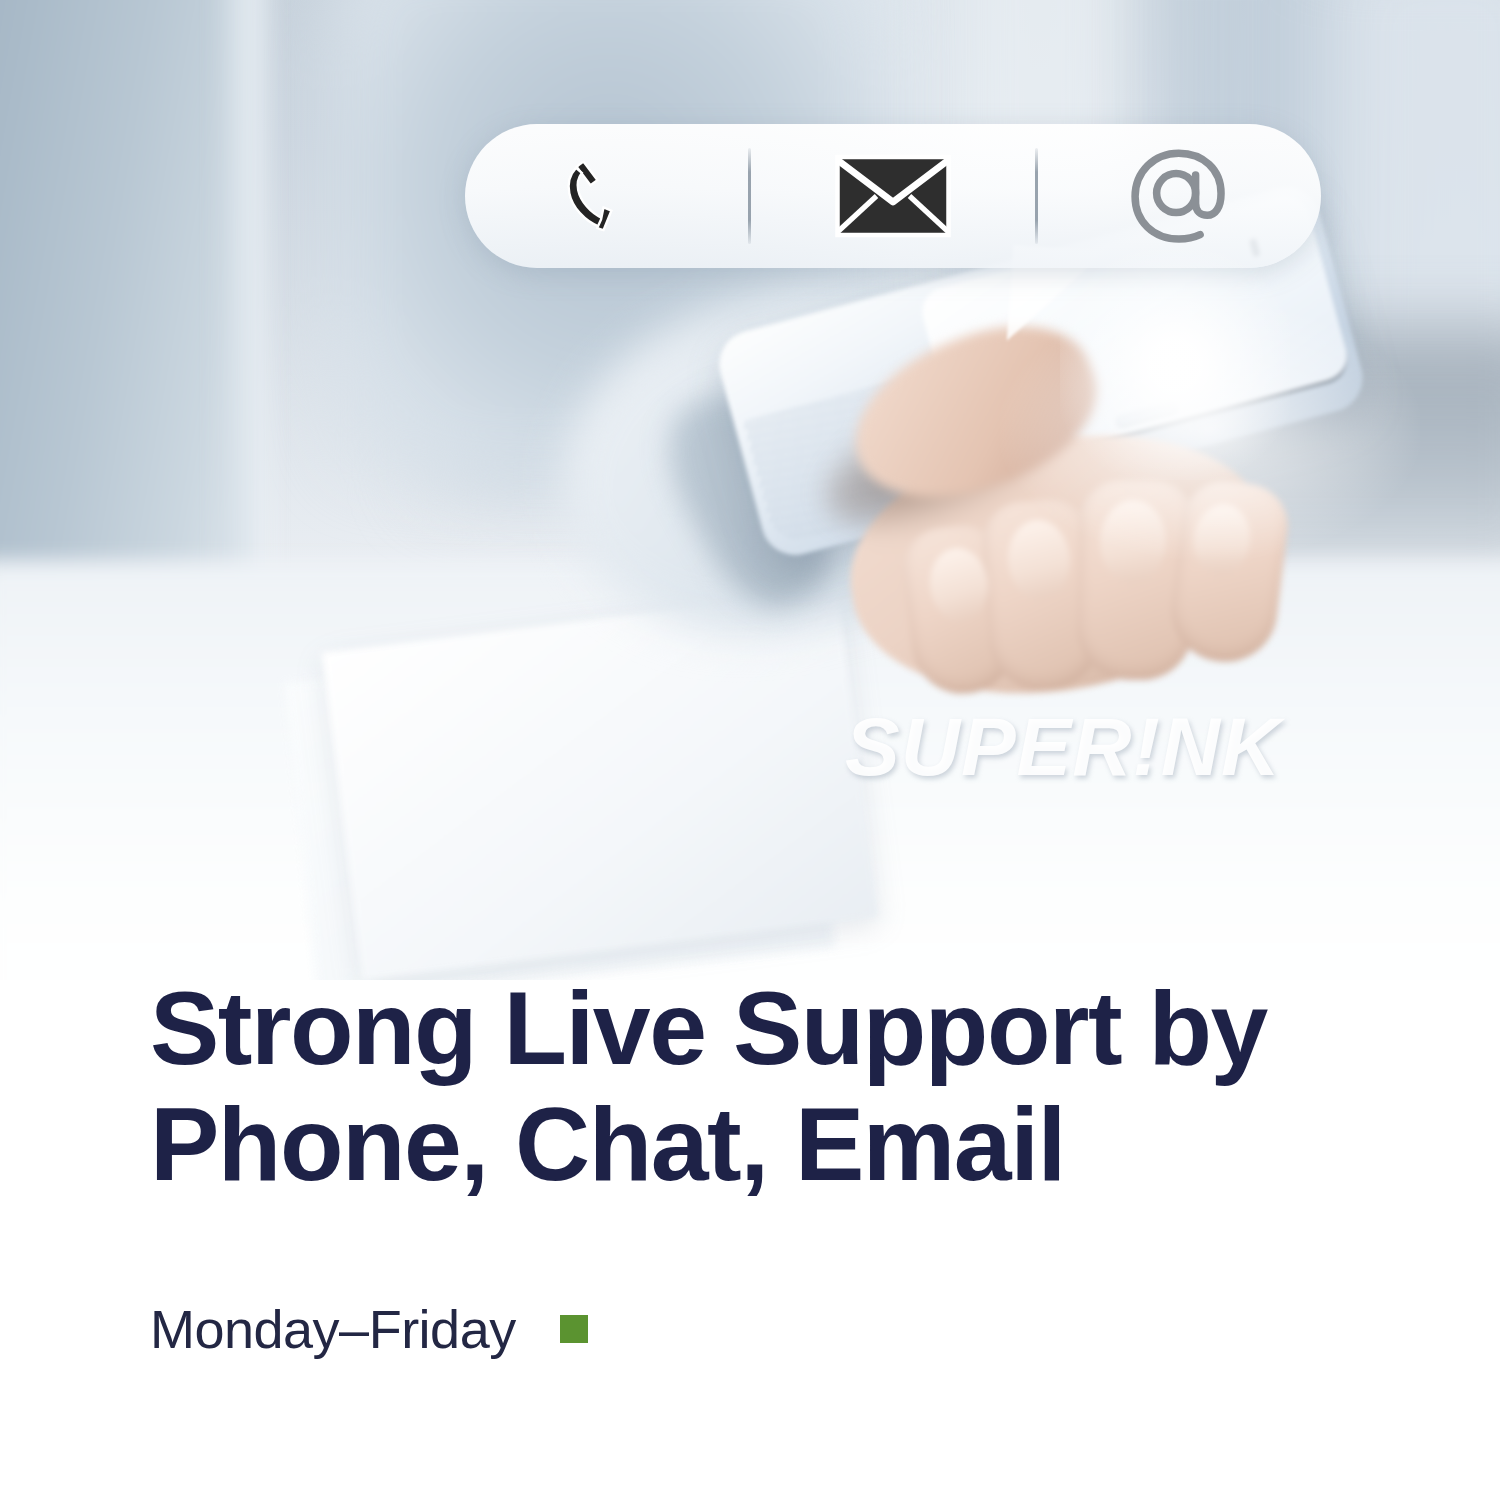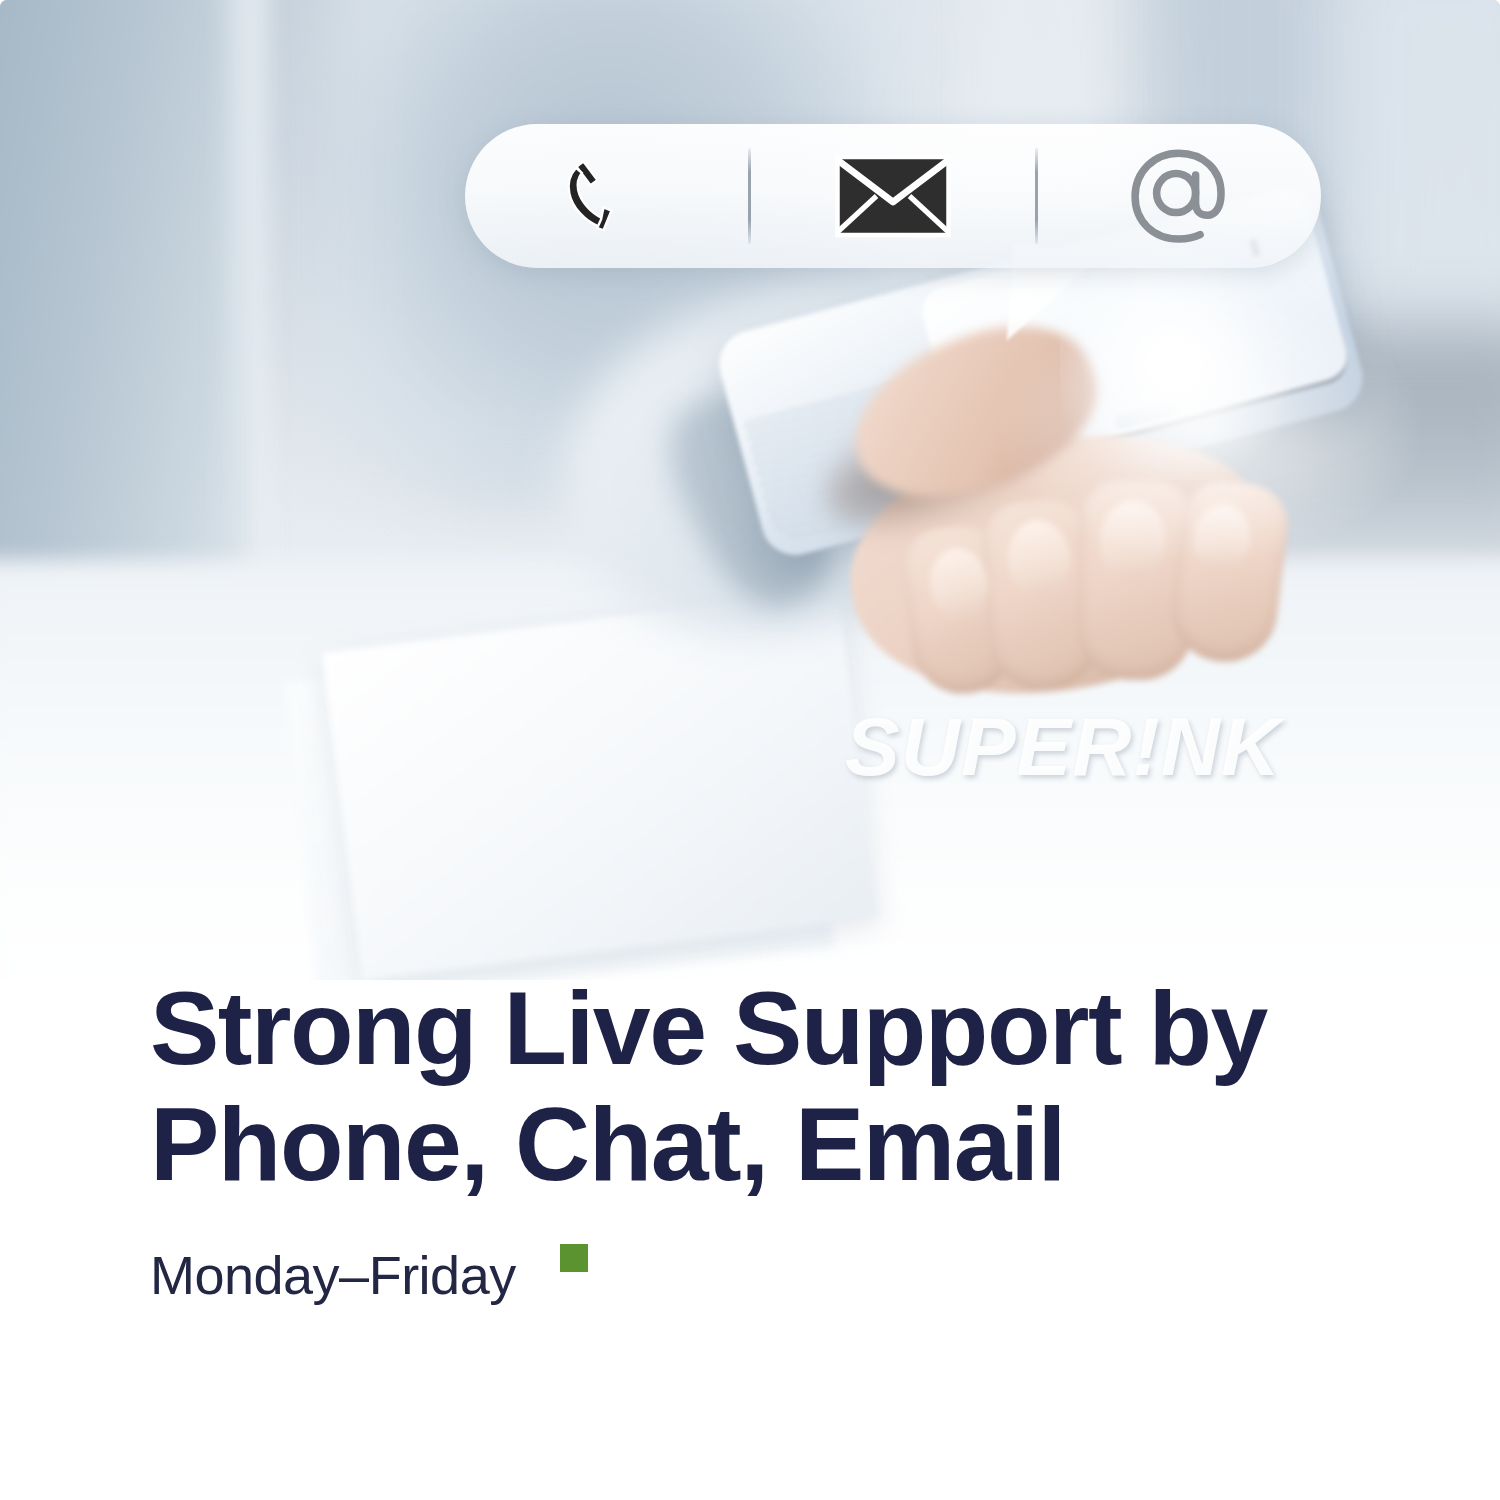--- a/index.html
+++ b/index.html
@@ -10,21 +10,20 @@
   body {
     font-family: "Liberation Sans", sans-serif;
   }
 
   .canvas {
     position: relative;
     width: 1500px;
     height: 1500px;
     overflow: hidden;
     background: #ffffff;
-    border-radius: 7px;
   }
 
   
   .hero {
     position: absolute;
     left: 0;
     top: 0;
     width: 1500px;
     height: 980px;
     overflow: hidden;
@@ -344,22 +343,22 @@
     font-family: "Liberation Sans", sans-serif;
     font-size: 104px;
     font-weight: 700;
     line-height: 1.12;
     letter-spacing: -1.5px;
     color: #1e2247;
     max-width: 1140px;
   }
   .sub-row {
     display: flex;
-    align-items: flex-start;
-    margin-top: 41px;
+    align-items: center;
+    margin-top: 95px;
     gap: 8px;
   }
   .subtitle {
     font-family: "Liberation Sans", sans-serif;
     font-size: 54px;
     font-weight: 400;
     color: #232744;
     letter-spacing: -0.5px;
     white-space: nowrap;
   }

